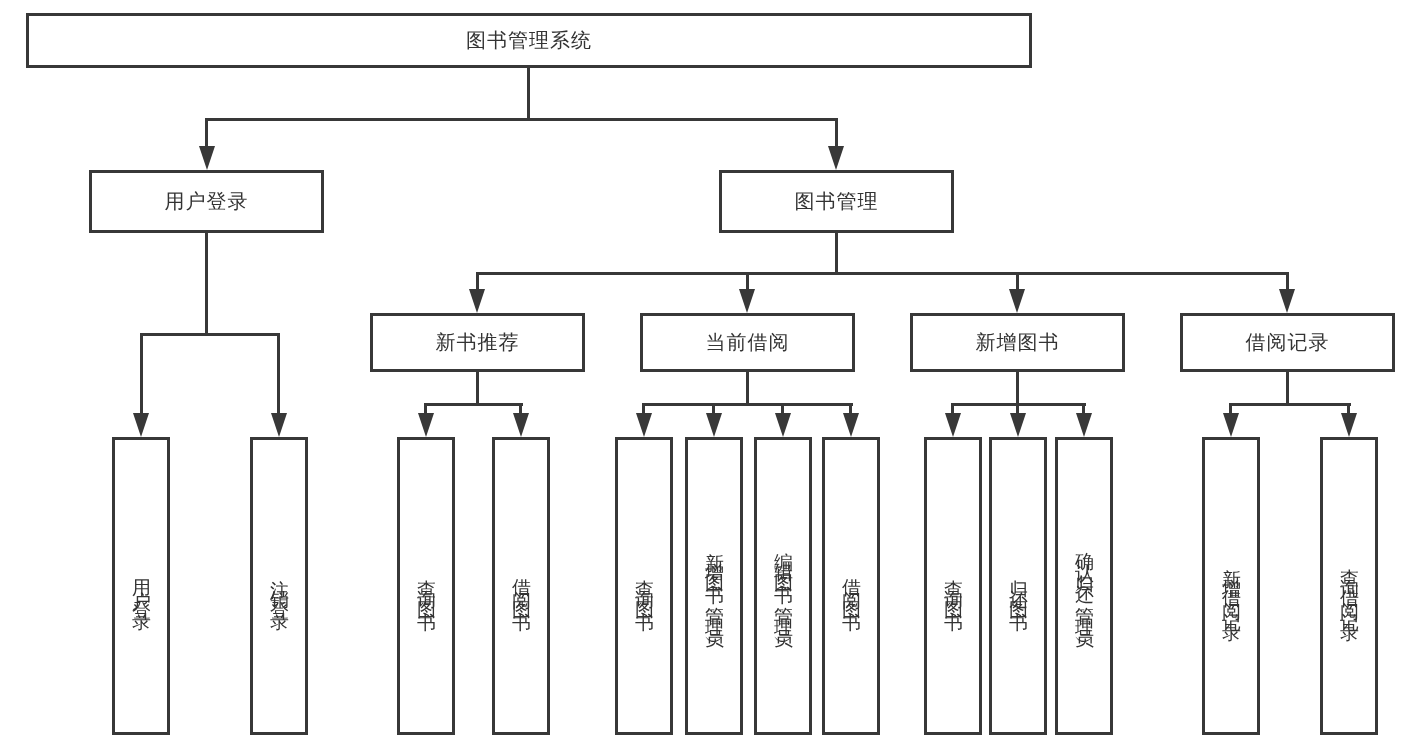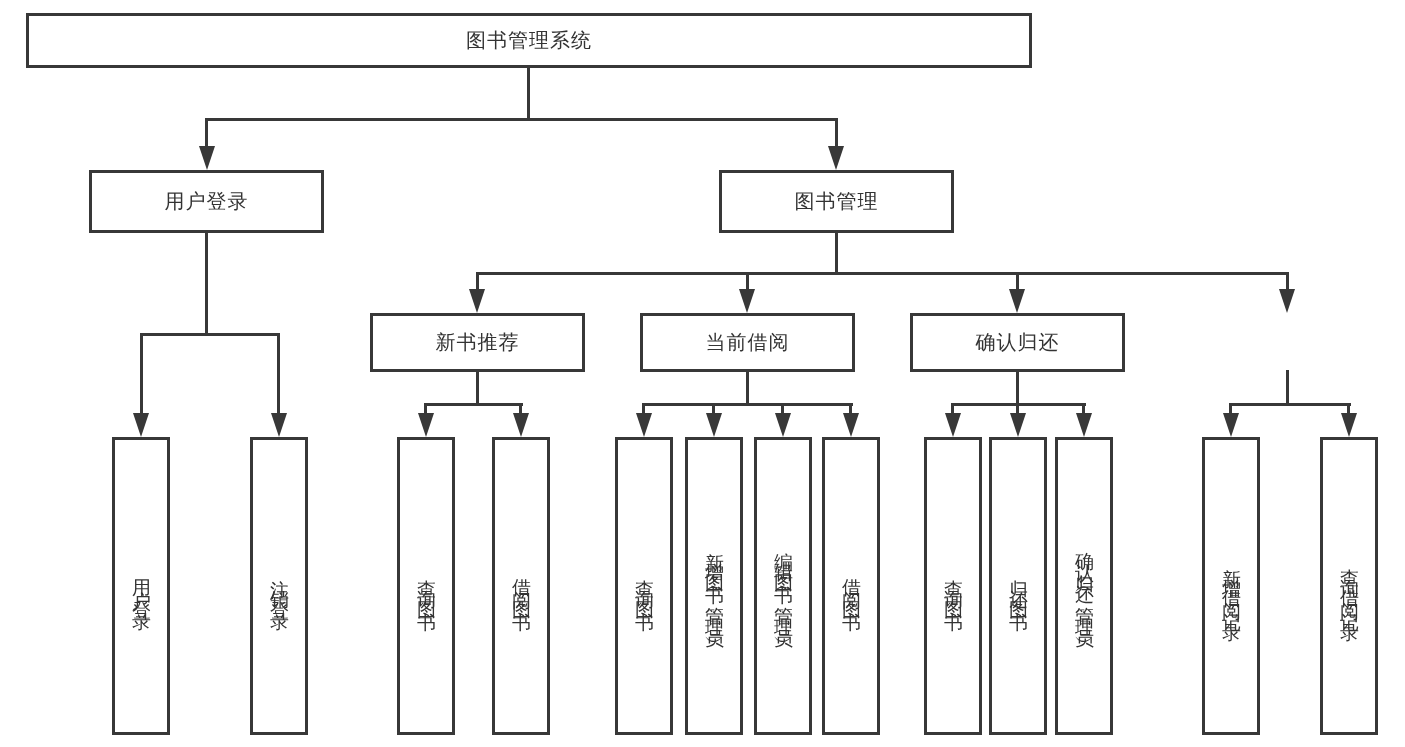--- a/index.html
+++ b/index.html
@@ -79,21 +79,24 @@
     <span class="hlabel">图书管理</span>
   </div>
 
   <div class="box" style="left:363px;top:313px;width:215px;height:59px;">
     <span class="hlabel">新书推荐</span>
   </div>
   <div class="box" style="left:633px;top:313px;width:215px;height:59px;">
     <span class="hlabel">当前借阅</span>
   </div>
   <div class="box" style="left:903px;top:313px;width:215px;height:59px;">
-    <span class="hlabel">确认归还</span>
+    <span class="hlabel">新增图书</span>
+  </div>
+  <div class="box" style="left:1173px;top:313px;width:215px;height:59px;">
+    <span class="hlabel">借阅记录</span>
   </div>
 
   <div class="box leaf" style="left:105px;">
     <span class="vlabel">用户登录</span>
   </div>
   <div class="box leaf" style="left:243px;">
     <span class="vlabel">注销登录</span>
   </div>
 
   <div class="box leaf" style="left:390px;">

